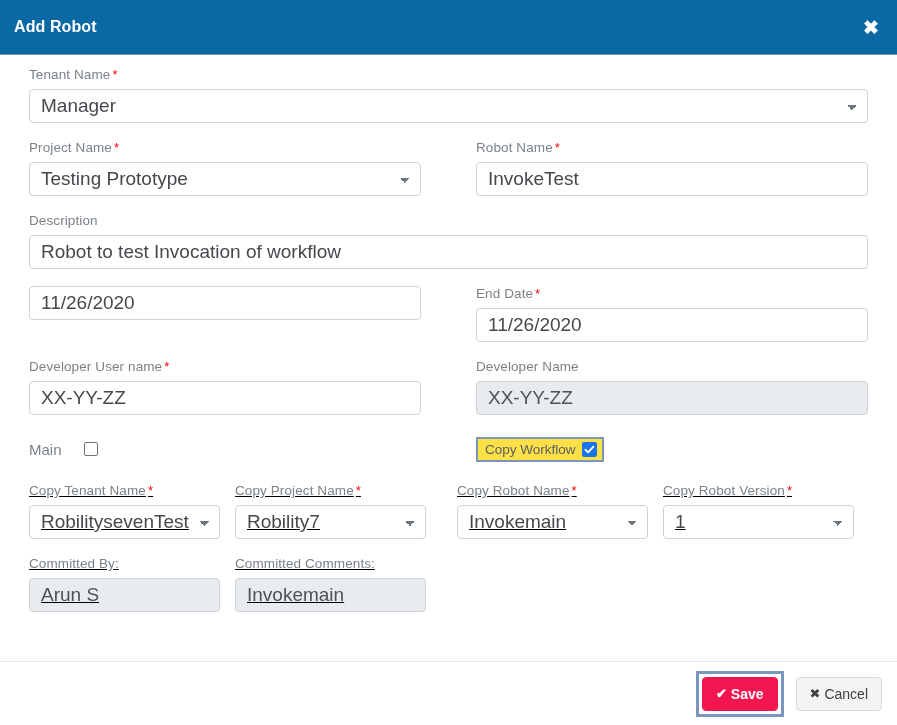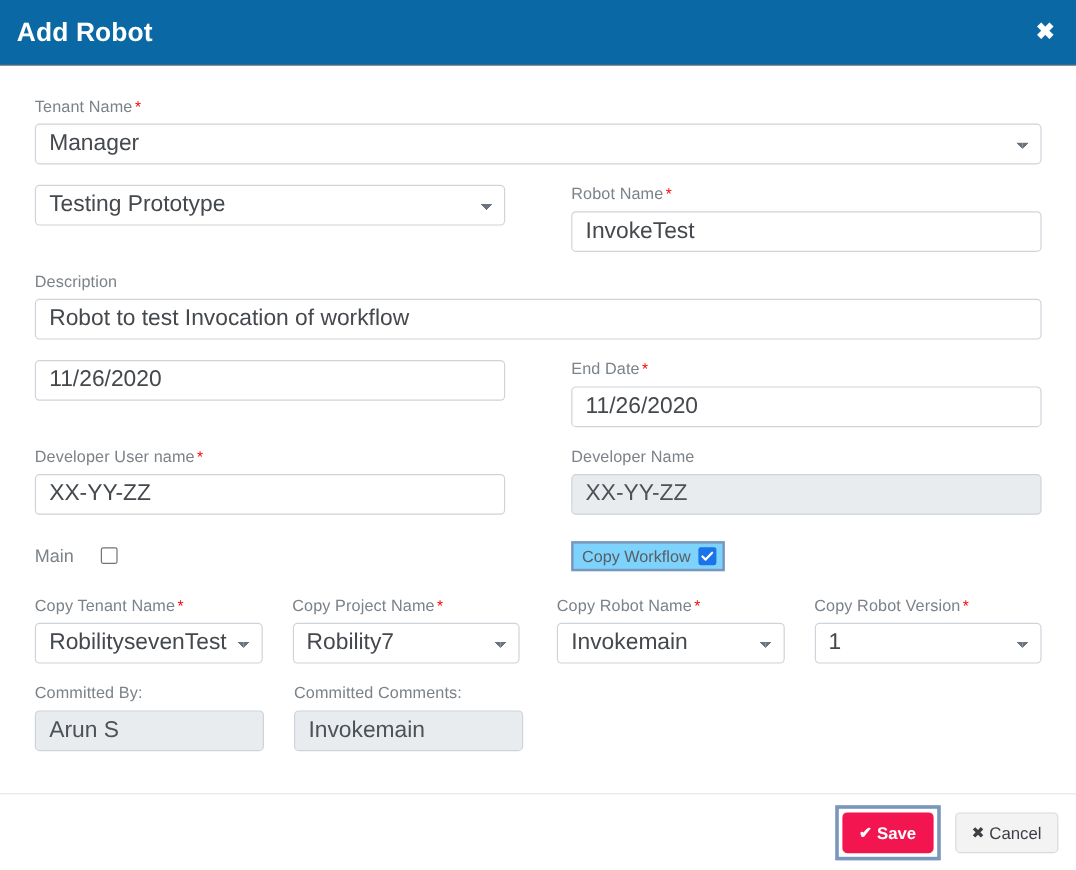--- a/index.html
+++ b/index.html
@@ -22,49 +22,49 @@
     height: 55px;
     background: #0a68a4;
     border-bottom: 1px solid #8d9196;
     display: flex; align-items: center;
     padding: 0 18px 0 14px;
     flex: 0 0 auto;
     position: relative;
   }
   .modal-title {
     color: #ffffff;
-    font-size: 22px;
+    font-size: 16px;
     font-weight: bold;
     letter-spacing: .1px;
   }
   .close-btn {
     position: absolute;
     right: 14px; top: 50%;
     transform: translateY(-50%);
     color: #ffffff;
     font-size: 19px;
     font-weight: bold;
     line-height: 1;
     cursor: pointer;
     background: none; border: none;
     padding: 2px 4px;
   }
 
   
   .modal-body {
     flex: 1 1 auto;
-    padding: 26px 29px 0 29px;
+    padding: 12px 29px 0 29px;
     overflow: hidden;
   }
   .row { display: flex; gap: 0; }
   .col-half { width: 406px; }
   .col-half.right { margin-left: 55px; }
   .col-full { width: 839px; }
-  .col-quarter { width: 191px; }
-  .col-quarter + .col-quarter { margin-left: 25px; }
+  .col-quarter { width: 191px; text-decoration: underline; }
+  .col-quarter + .col-quarter { margin-left: 15px; }
 
   .field { margin-bottom: 17px; }
 
   label.flabel {
     display: block;
     font-size: 13.5px;
     color: #7b8288;
     margin-bottom: 7px;
     font-weight: normal;
     letter-spacing: .1px;
@@ -124,21 +124,21 @@
     border-radius: 2px;
     background: #fff;
     display: inline-block;
     cursor: pointer;
   }
   .copyflow-box {
     border: 2px solid #7a96bd;
     padding: 3px 5px 3px 7px;
     display: flex; align-items: center;
     gap: 6px;
-    background: #7dd3fc;
+    background: #fde047;
   }
   .copyflow-box .cf-label {
     font-size: 13.5px;
     color: #585e63;
   }
   .checked-cb {
     width: 15px; height: 15px;
     background: #1a73e8;
     border-radius: 2px;
     display: inline-flex;
@@ -214,20 +214,23 @@
           <span>Tenant Name</span><span class="req">*</span>
         </label>
         <select class="ctl">
           <option>Manager</option>
         </select>
       </div>
     </div>
 
     <div class="row">
       <div class="col-half field">
+        <label class="flabel">
+          <span>Project Name</span><span class="req">*</span>
+        </label>
         <select class="ctl">
           <option>Testing Prototype</option>
         </select>
       </div>
       <div class="col-half right field">
         <label class="flabel">
           <span>Robot Name</span><span class="req">*</span>
         </label>
         <input class="ctl" type="text" value="InvokeTest" style="">
       </div>

